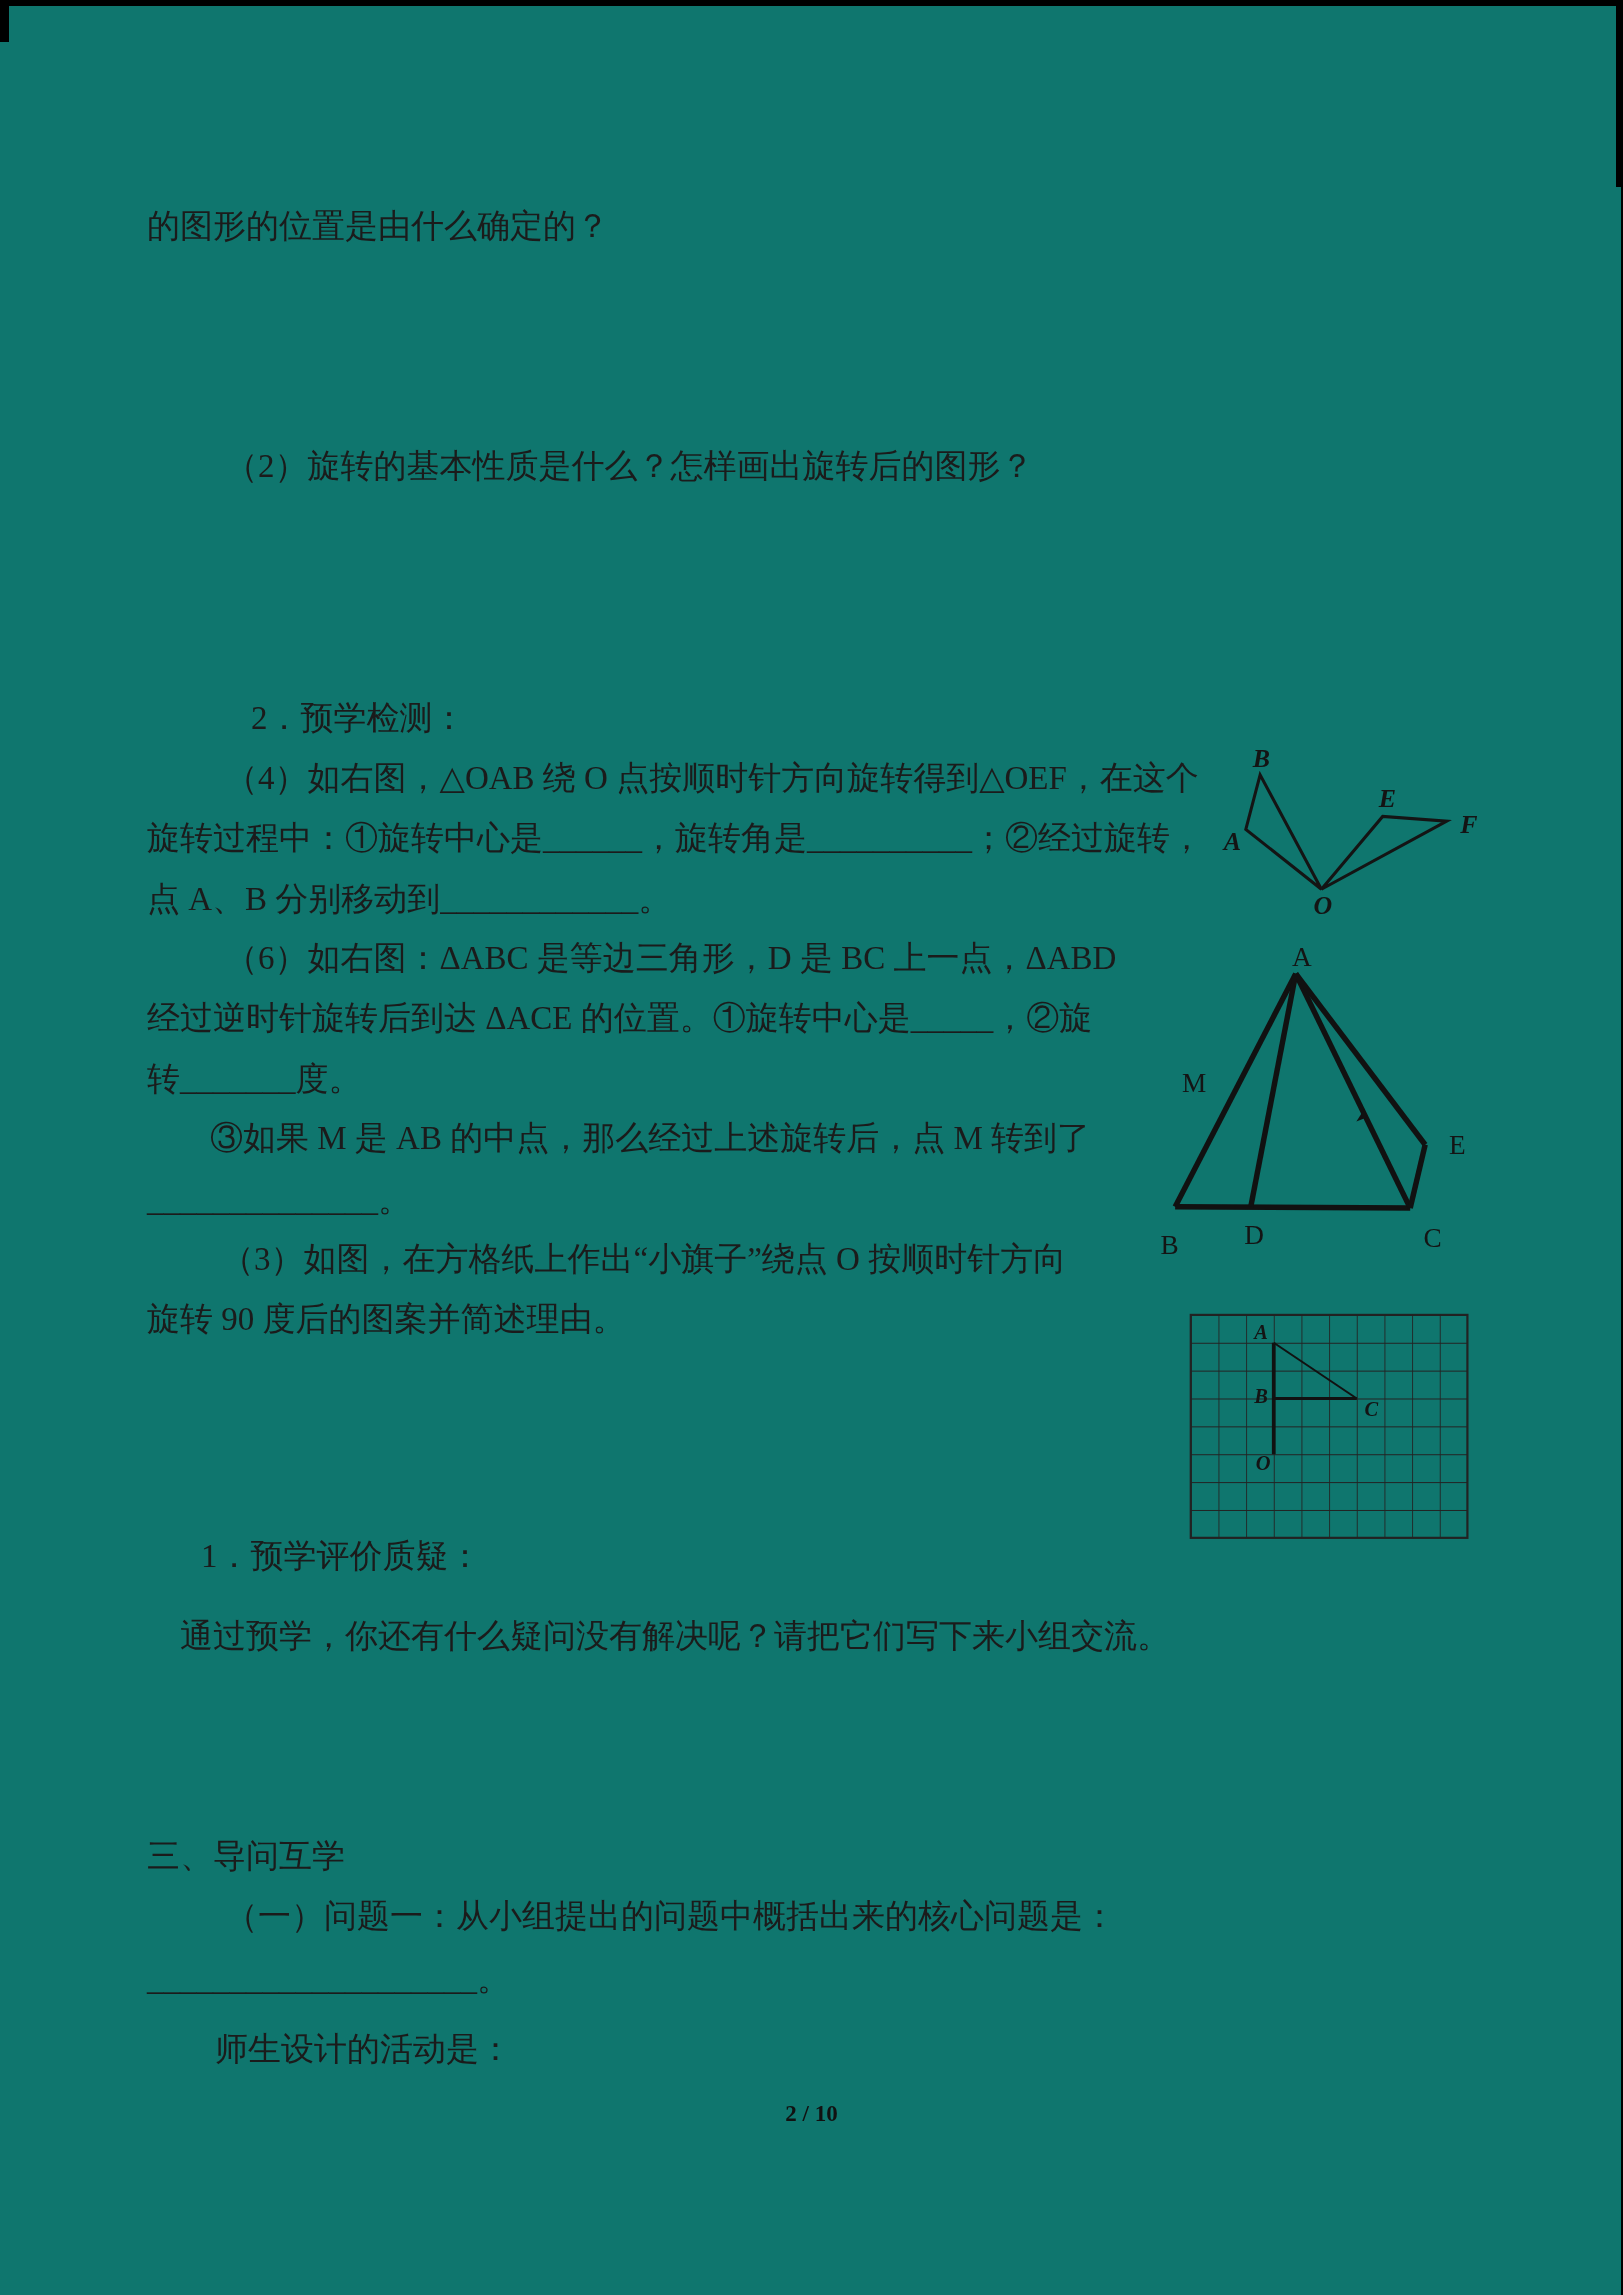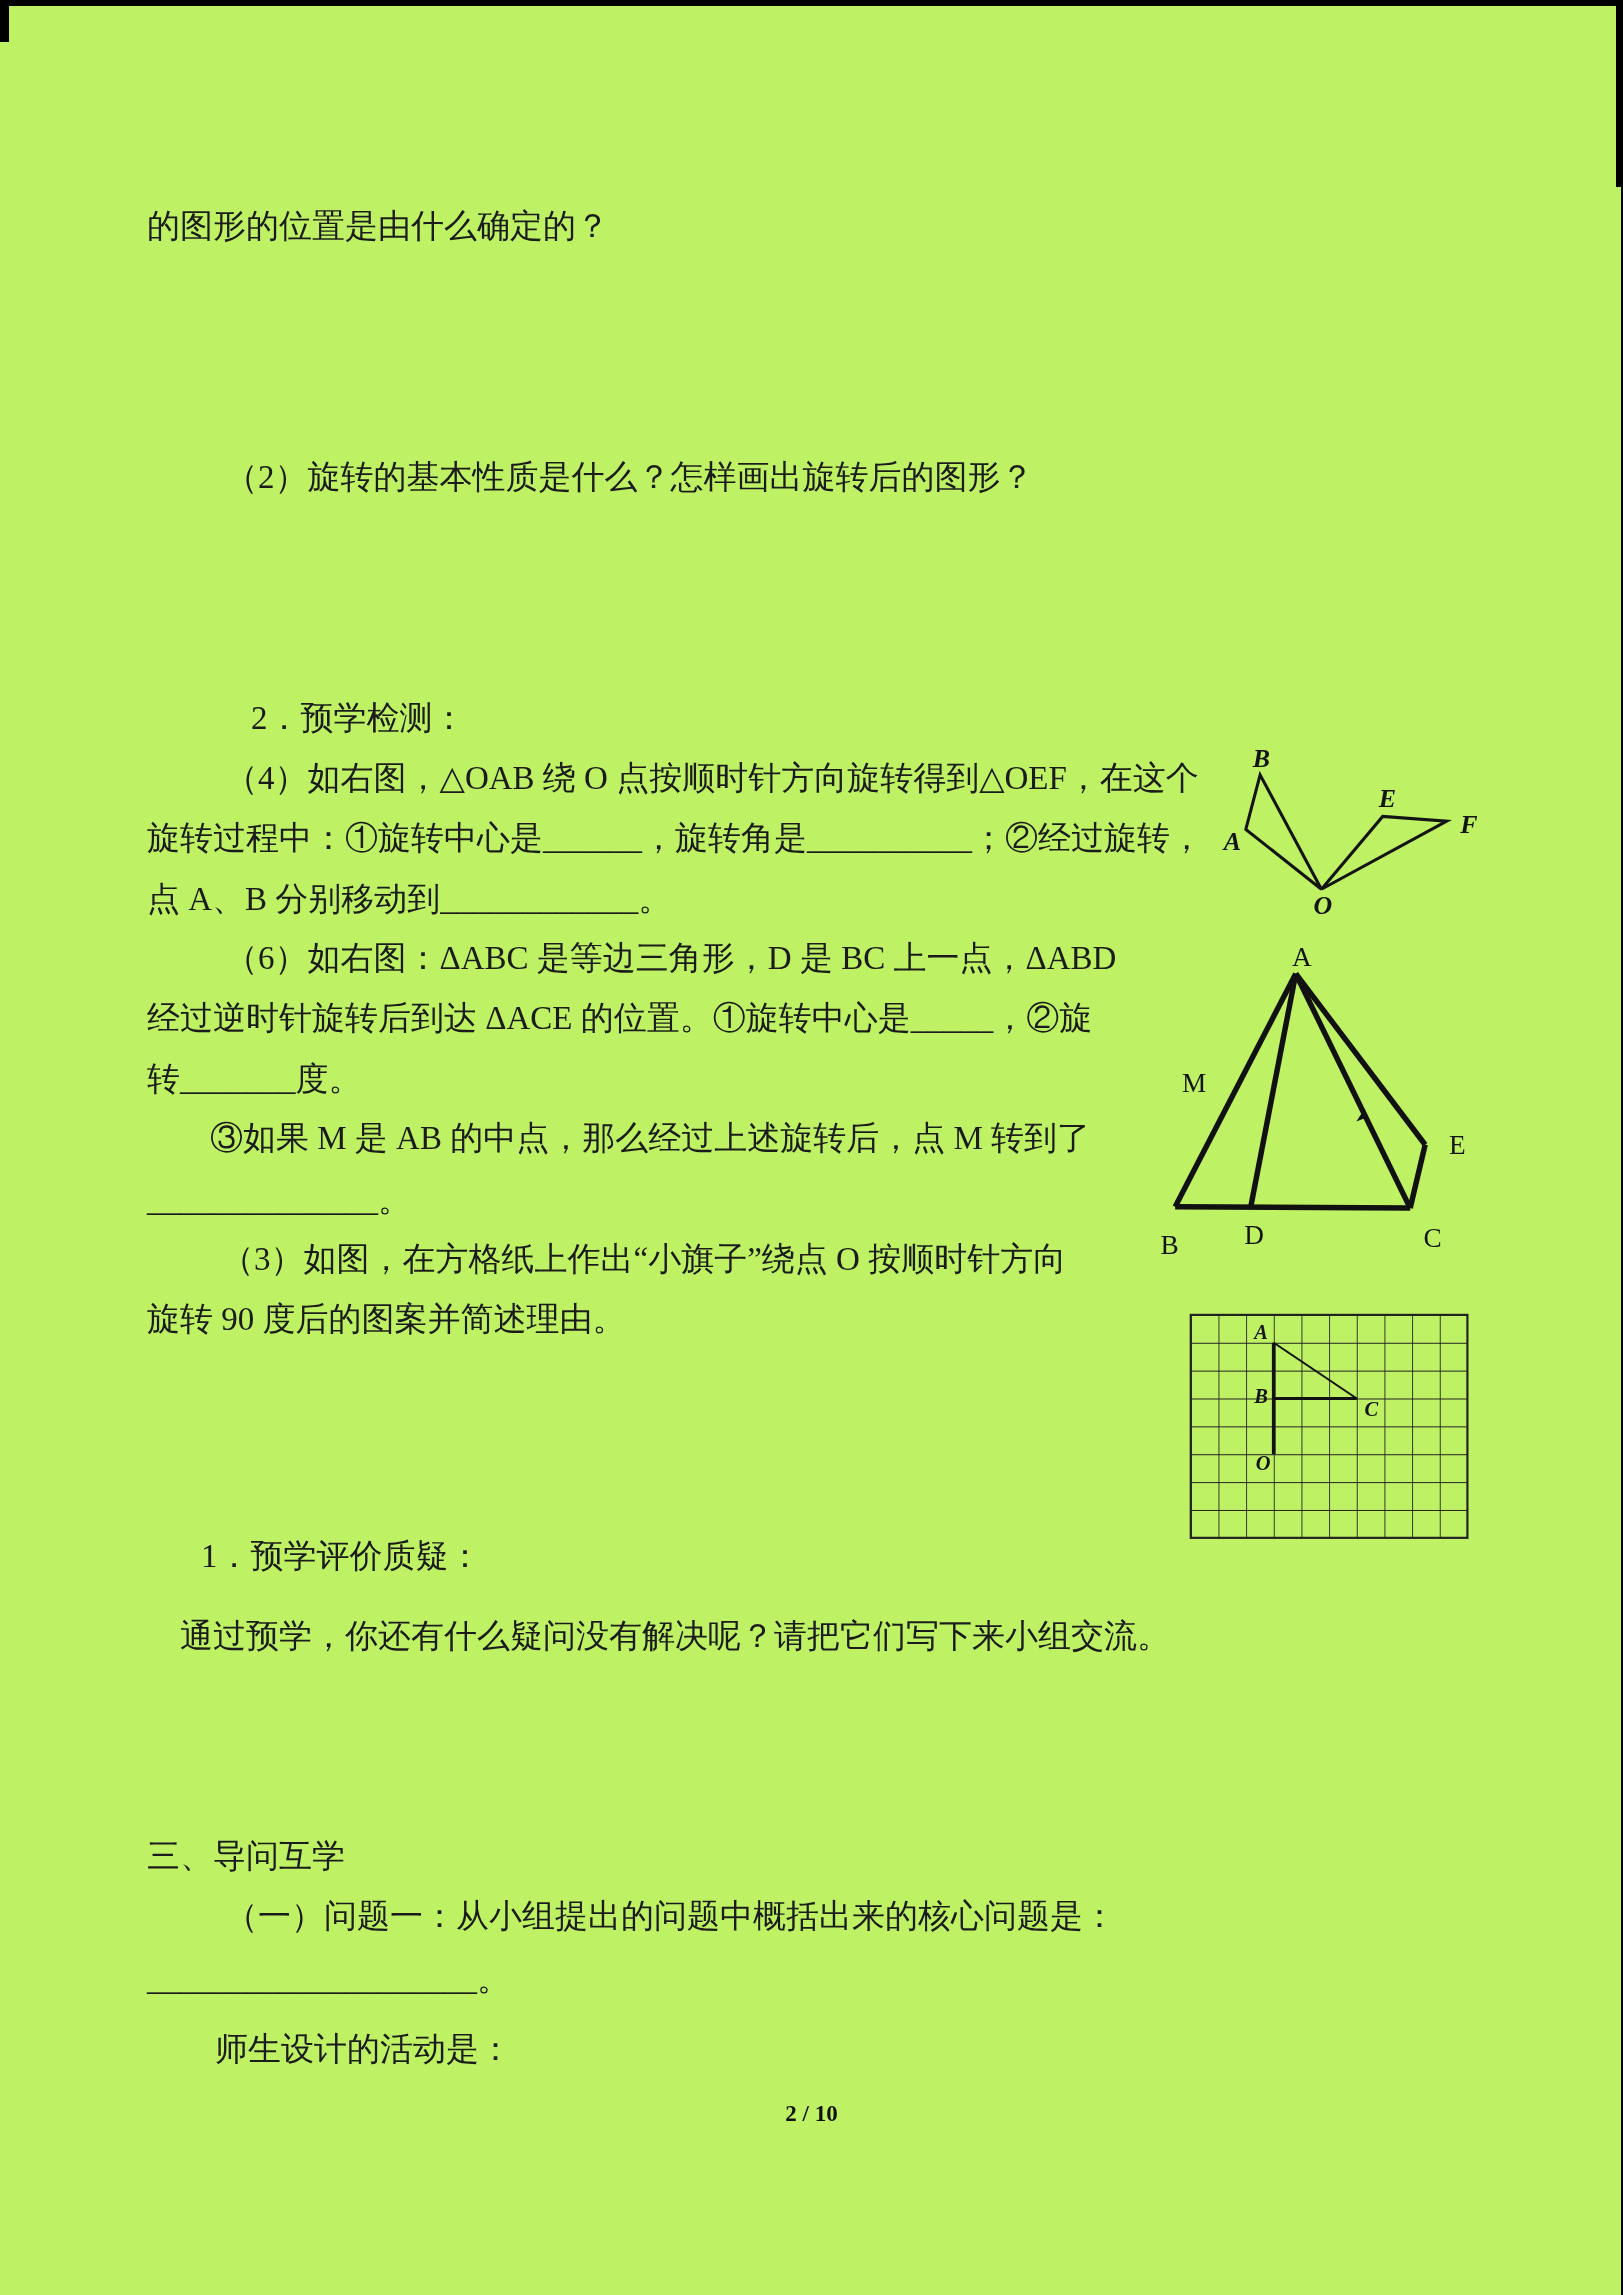--- a/index.html
+++ b/index.html
@@ -4,21 +4,21 @@
 <style>
   html, body {
     margin: 0;
     padding: 0;
     background: #ffffff;
   }
   .page {
     position: relative;
     width: 1623px;
     height: 2295px;
-    background: #bef264;
+    background: #0f766e;
     overflow: hidden;
     font-family: "Liberation Serif", "DejaVu Serif", serif;
     color: #161616;
   }
   .tline {
     position: absolute;
     font-size: 33px;
     line-height: 42px;
     white-space: pre;
     color: #1b1b1b;
@@ -65,21 +65,21 @@
 <body>
 
 <div class="page">
 
   <div class="scan-artifact" style="left:0; top:0; width:1623px; height:6.1px;"></div>
   <div class="scan-artifact" style="left:0; top:0; width:8.9px; height:42px;"></div>
   <div class="scan-artifact" style="left:1621px; top:0; width:2.7px; height:2295px;"></div>
   <div class="scan-artifact" style="left:1616px; top:0; width:6.8px; height:187px;"></div>
 
   <div class="tline" style="left:147px; top:205px;">的图形的位置是由什么确定的？</div>
-  <div class="tline" style="left:225px; top:456px;">（2）旋转的基本性质是什么？怎样画出旋转后的图形？</div>
+  <div class="tline" style="left:225px; top:445px;">（2）旋转的基本性质是什么？怎样画出旋转后的图形？</div>
   <div class="tline" style="left:203px; top:697px;margin-left:48px;">2．预学检测：</div>
   <div class="tline" style="left:225px; top:757px;">（4）如右图，△OAB 绕 O 点按顺时针方向旋转得到△OEF，在这个</div>
   <div class="tline" style="left:147px; top:817px;">旋转过程中：①旋转中心是______，旋转角是__________；②经过旋转，</div>
   <div class="tline" style="left:147px; top:878px;">点 A、B 分别移动到____________。</div>
   <div class="tline" style="left:225px; top:937px;">（6）如右图：ΔABC 是等边三角形，D 是 BC 上一点，ΔABD</div>
   <div class="tline" style="left:147px; top:997px;">经过逆时针旋转后到达 ΔACE 的位置。①旋转中心是_____，②旋</div>
   <div class="tline" style="left:147px; top:1058px;">转_______度。</div>
   <div class="tline" style="left:210px; top:1117px;">③如果 M 是 AB 的中点，那么经过上述旋转后，点 M 转到了</div>
   <div class="tline" style="left:147px; top:1179px;">______________。</div>
   <div class="tline" style="left:221px; top:1238px;">（3）如图，在方格纸上作出“小旗子”绕点 O 按顺时针方向</div>

